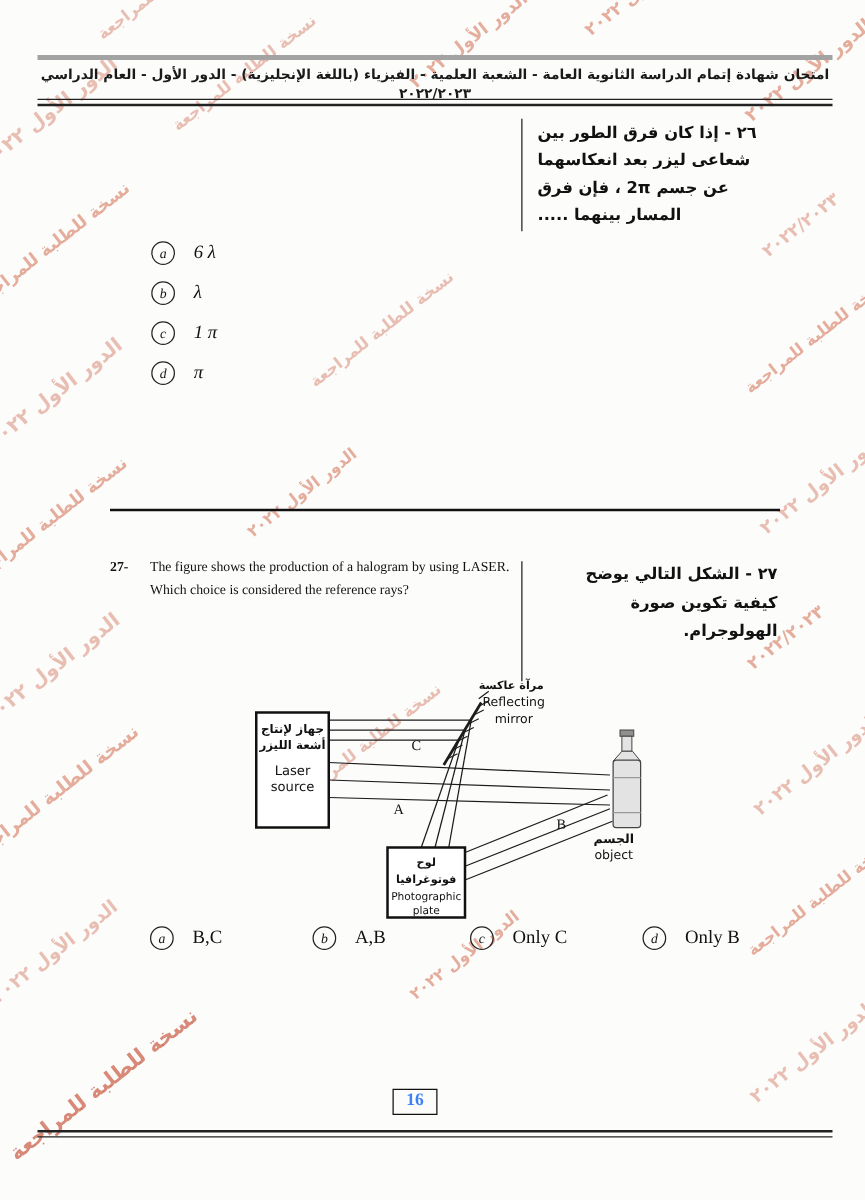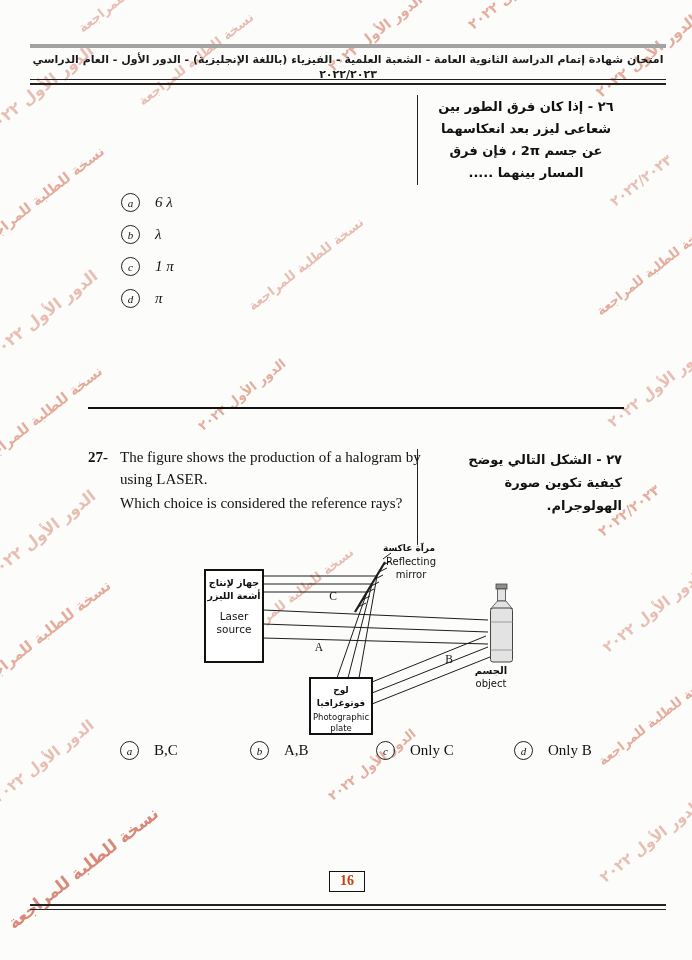--- a/index.html
+++ b/index.html
@@ -57,55 +57,55 @@
   }
   .q-block { color:#111; }
   .q26-en {
     position:absolute; top:95px; left:88px; width:322px;
     font-size:15px; line-height:1.5; padding-left:32px;
   }
   .q-num { position:absolute; left:0; top:0; font-weight:bold; }
   .vline-26 { position:absolute; left:417px; top:95px; height:90px; border-left:1.5px solid #222; }
   .q26-ar {
     position:absolute; top:96px; left:430px; width:192px;
-    direction:rtl; text-align:center; color:#111;
+    direction:rtl; text-align:left; color:#111;
     font-family:"DejaVu Sans",sans-serif; font-weight:bold; font-size:13px; line-height:1.7;
   }
   .options-26 { position:absolute; top:193px; left:121px; display:flex; flex-direction:column; gap:13px; }
   .opt { display:flex; align-items:center; gap:15px; font-size:15px; color:#111; }
   .circle {
     width:17px; height:17px; border:1.2px solid #222; border-radius:50%;
     display:flex; align-items:center; justify-content:center;
     font-family:"Liberation Serif",serif; font-style:italic; font-size:11px; flex:0 0 auto;
   }
   .opt-val { font-style:italic; }
   .mid-rule { position:absolute; top:407px; left:88px; right:68px; border-top:2px solid #111; }
   .q27-en {
     position:absolute; top:447px; left:88px; width:332px;
-    font-size:15px; line-height:1.45; padding-left:32px;
+    font-size:11px; line-height:1.45; padding-left:32px;
   }
   .q27-q { display:block; font-weight:normal; margin-top:2px; }
   .vline-27 { position:absolute; left:417px; top:449px; height:96px; border-left:1.5px solid #222; }
   .q27-ar {
     position:absolute; top:449px; left:430px; width:192px;
     direction:rtl; text-align:right; color:#111;
     font-family:"DejaVu Sans",sans-serif; font-weight:bold; font-size:13px; line-height:1.75;
   }
   .diagram { position:absolute; left:185px; top:540px; }
   .boxw { fill:#fff; stroke:#111; stroke-width:2; }
   .at-b { font-family:"DejaVu Sans",sans-serif; font-weight:bold; fill:#111; }
   .t-en { font-family:"DejaVu Sans",sans-serif; fill:#111; }
   .t-serif { font-family:"Liberation Serif",serif; fill:#111; }
   .fs85{font-size:8.5px} .fs9{font-size:9px} .fs95{font-size:9.5px}
   .fs10{font-size:10px} .fs105{font-size:10.5px} .fs11{font-size:11.5px}
   .options-27 { position:absolute; top:741px; left:120px; display:flex; }
   .opt27-a{width:130px;} .opt27-b{width:126px;} .opt27-c{width:138px;}
   .page-box {
-    position:absolute; top:871px; left:329px; border:1.3px solid #111;
-    padding:1px 10px 2px; font-weight:bold; font-size:14px; color:#c2410c;
+    position:absolute; top:871px; left:314px; border:1.3px solid #111;
+    padding:1px 10px 2px; font-weight:bold; font-size:14px; color:#3b82f6;
   }
   .footer-rule {
     position:absolute; top:904px; left:30px; right:26px; height:3px;
     border-top:2px solid #222; border-bottom:1px solid #222;
   }
   .footer-text {
     position:absolute; top:913px; left:0; right:0; text-align:center; direction:rtl;
     font-family:"DejaVu Sans",sans-serif; font-weight:bold; font-size:13.5px; color:#111;
   }
 </style>

